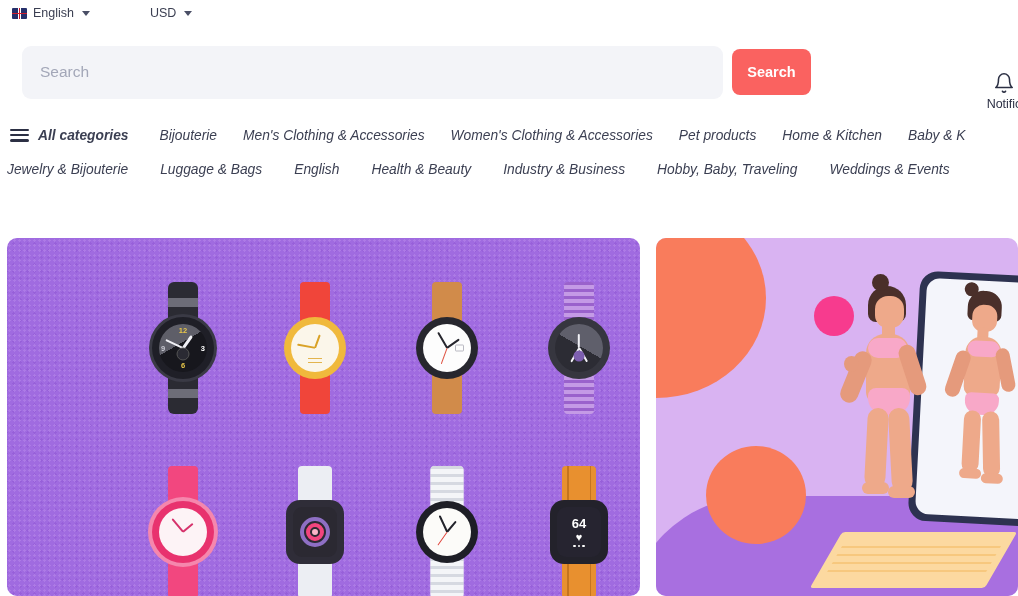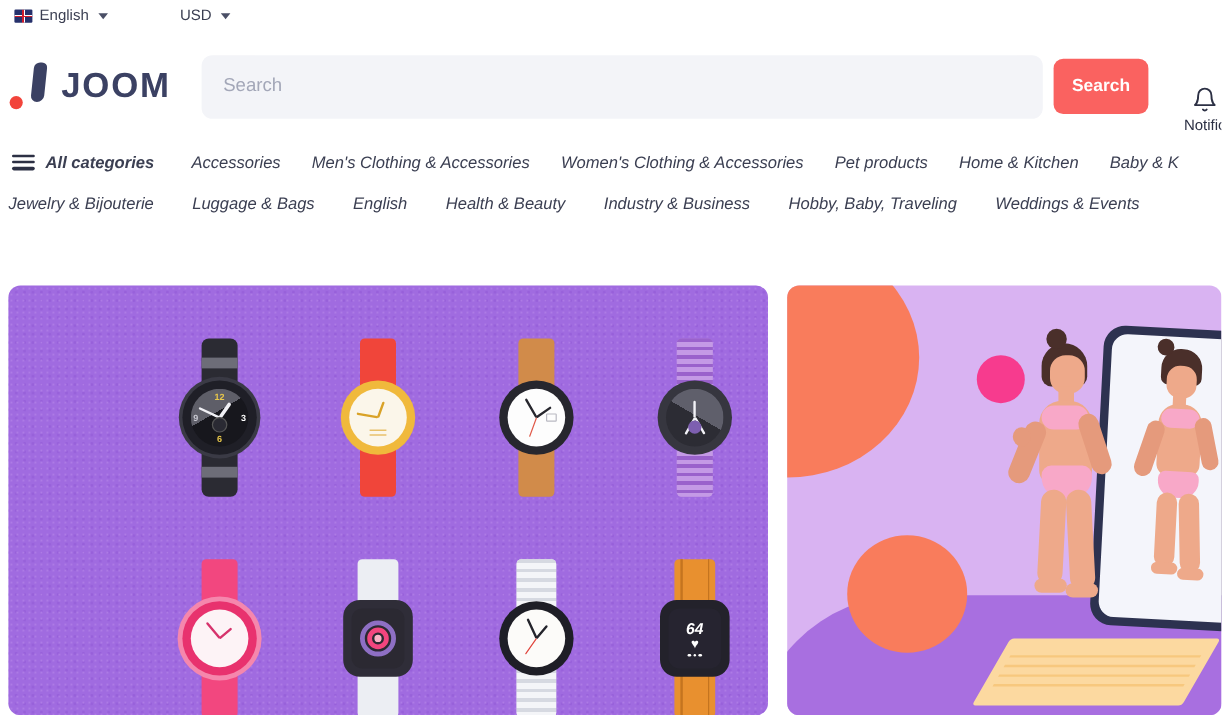--- a/index.html
+++ b/index.html
@@ -390,27 +390,20 @@
       <span class="caret"></span>
     </div>
     <div class="topbar-item">
       <span>USD</span>
       <span class="caret"></span>
     </div>
   </div>
 
   <div class="header">
 
-    <div class="logo">
-      <span class="logo-mark">
-        <span class="j-stem"></span>
-        <span class="j-dot"></span>
-      </span>
-      <span class="logo-text">JOOM</span>
-    </div>
 
     <div class="search-wrap">
       <input class="search-input" type="text" placeholder="Search" style="">
       <button class="search-btn">Search</button>
     </div>
 
     <div class="notif">
       <svg class="bell-icon" viewBox="0 0 24 24" fill="none" stroke="#2c3044" stroke-width="1.7" stroke-linecap="round" stroke-linejoin="round">
         <path d="M18 8A6 6 0 0 0 6 8c0 7-3 9-3 9h18s-3-2-3-9"></path>
         <path d="M13.7 21a2 2 0 0 1-3.4 0"></path>
@@ -422,21 +415,21 @@
   <nav class="nav">
     <div class="nav-row row1">
       <div class="nav-item all">
         <span class="burger">
           <span></span>
             <span></span>
             <span></span>
         </span>
         <span>All categories</span>
       </div>
-      <div class="nav-item">Accessories</div>
+      <div class="nav-item">Bijouterie</div>
       <div class="nav-item">Men's Clothing &amp; Accessories</div>
       <div class="nav-item">Women's Clothing &amp; Accessories</div>
       <div class="nav-item">Pet products</div>
       <div class="nav-item">Home &amp; Kitchen</div>
       <div class="nav-item">Baby &amp; K</div>
     </div>
     <div class="nav-row row2">
       <div class="nav-item">Jewelry &amp; Bijouterie</div>
       <div class="nav-item">Luggage &amp; Bags</div>
       <div class="nav-item">English</div>
@@ -562,21 +555,21 @@
 
         <div class="watch">
           <div class="strap top" style="background:#e8902f;width:34px;">
             <div style="position:absolute;left:5px;top:0;bottom:0;width:1.5px;background:#c4741f;"></div>
             <div style="position:absolute;right:5px;top:0;bottom:0;width:1.5px;background:#c4741f;"></div>
           </div>
           <div class="strap bot" style="background:#e8902f;width:34px;">
             <div style="position:absolute;left:5px;top:0;bottom:0;width:1.5px;background:#c4741f;"></div>
             <div style="position:absolute;right:5px;top:0;bottom:0;width:1.5px;background:#c4741f;"></div>
           </div>
-          <div class="sq-case" style="background:#23222b;font-style:italic;">
+          <div class="sq-case" style="background:#23222b;">
             <div class="sq-screen">
               <span class="bpm">64</span>
               <span class="heart">♥</span>
               <span class="dots">
                   <i></i>
                   <i></i>
                   <i></i>
                 </span>
             </div>
           </div>

